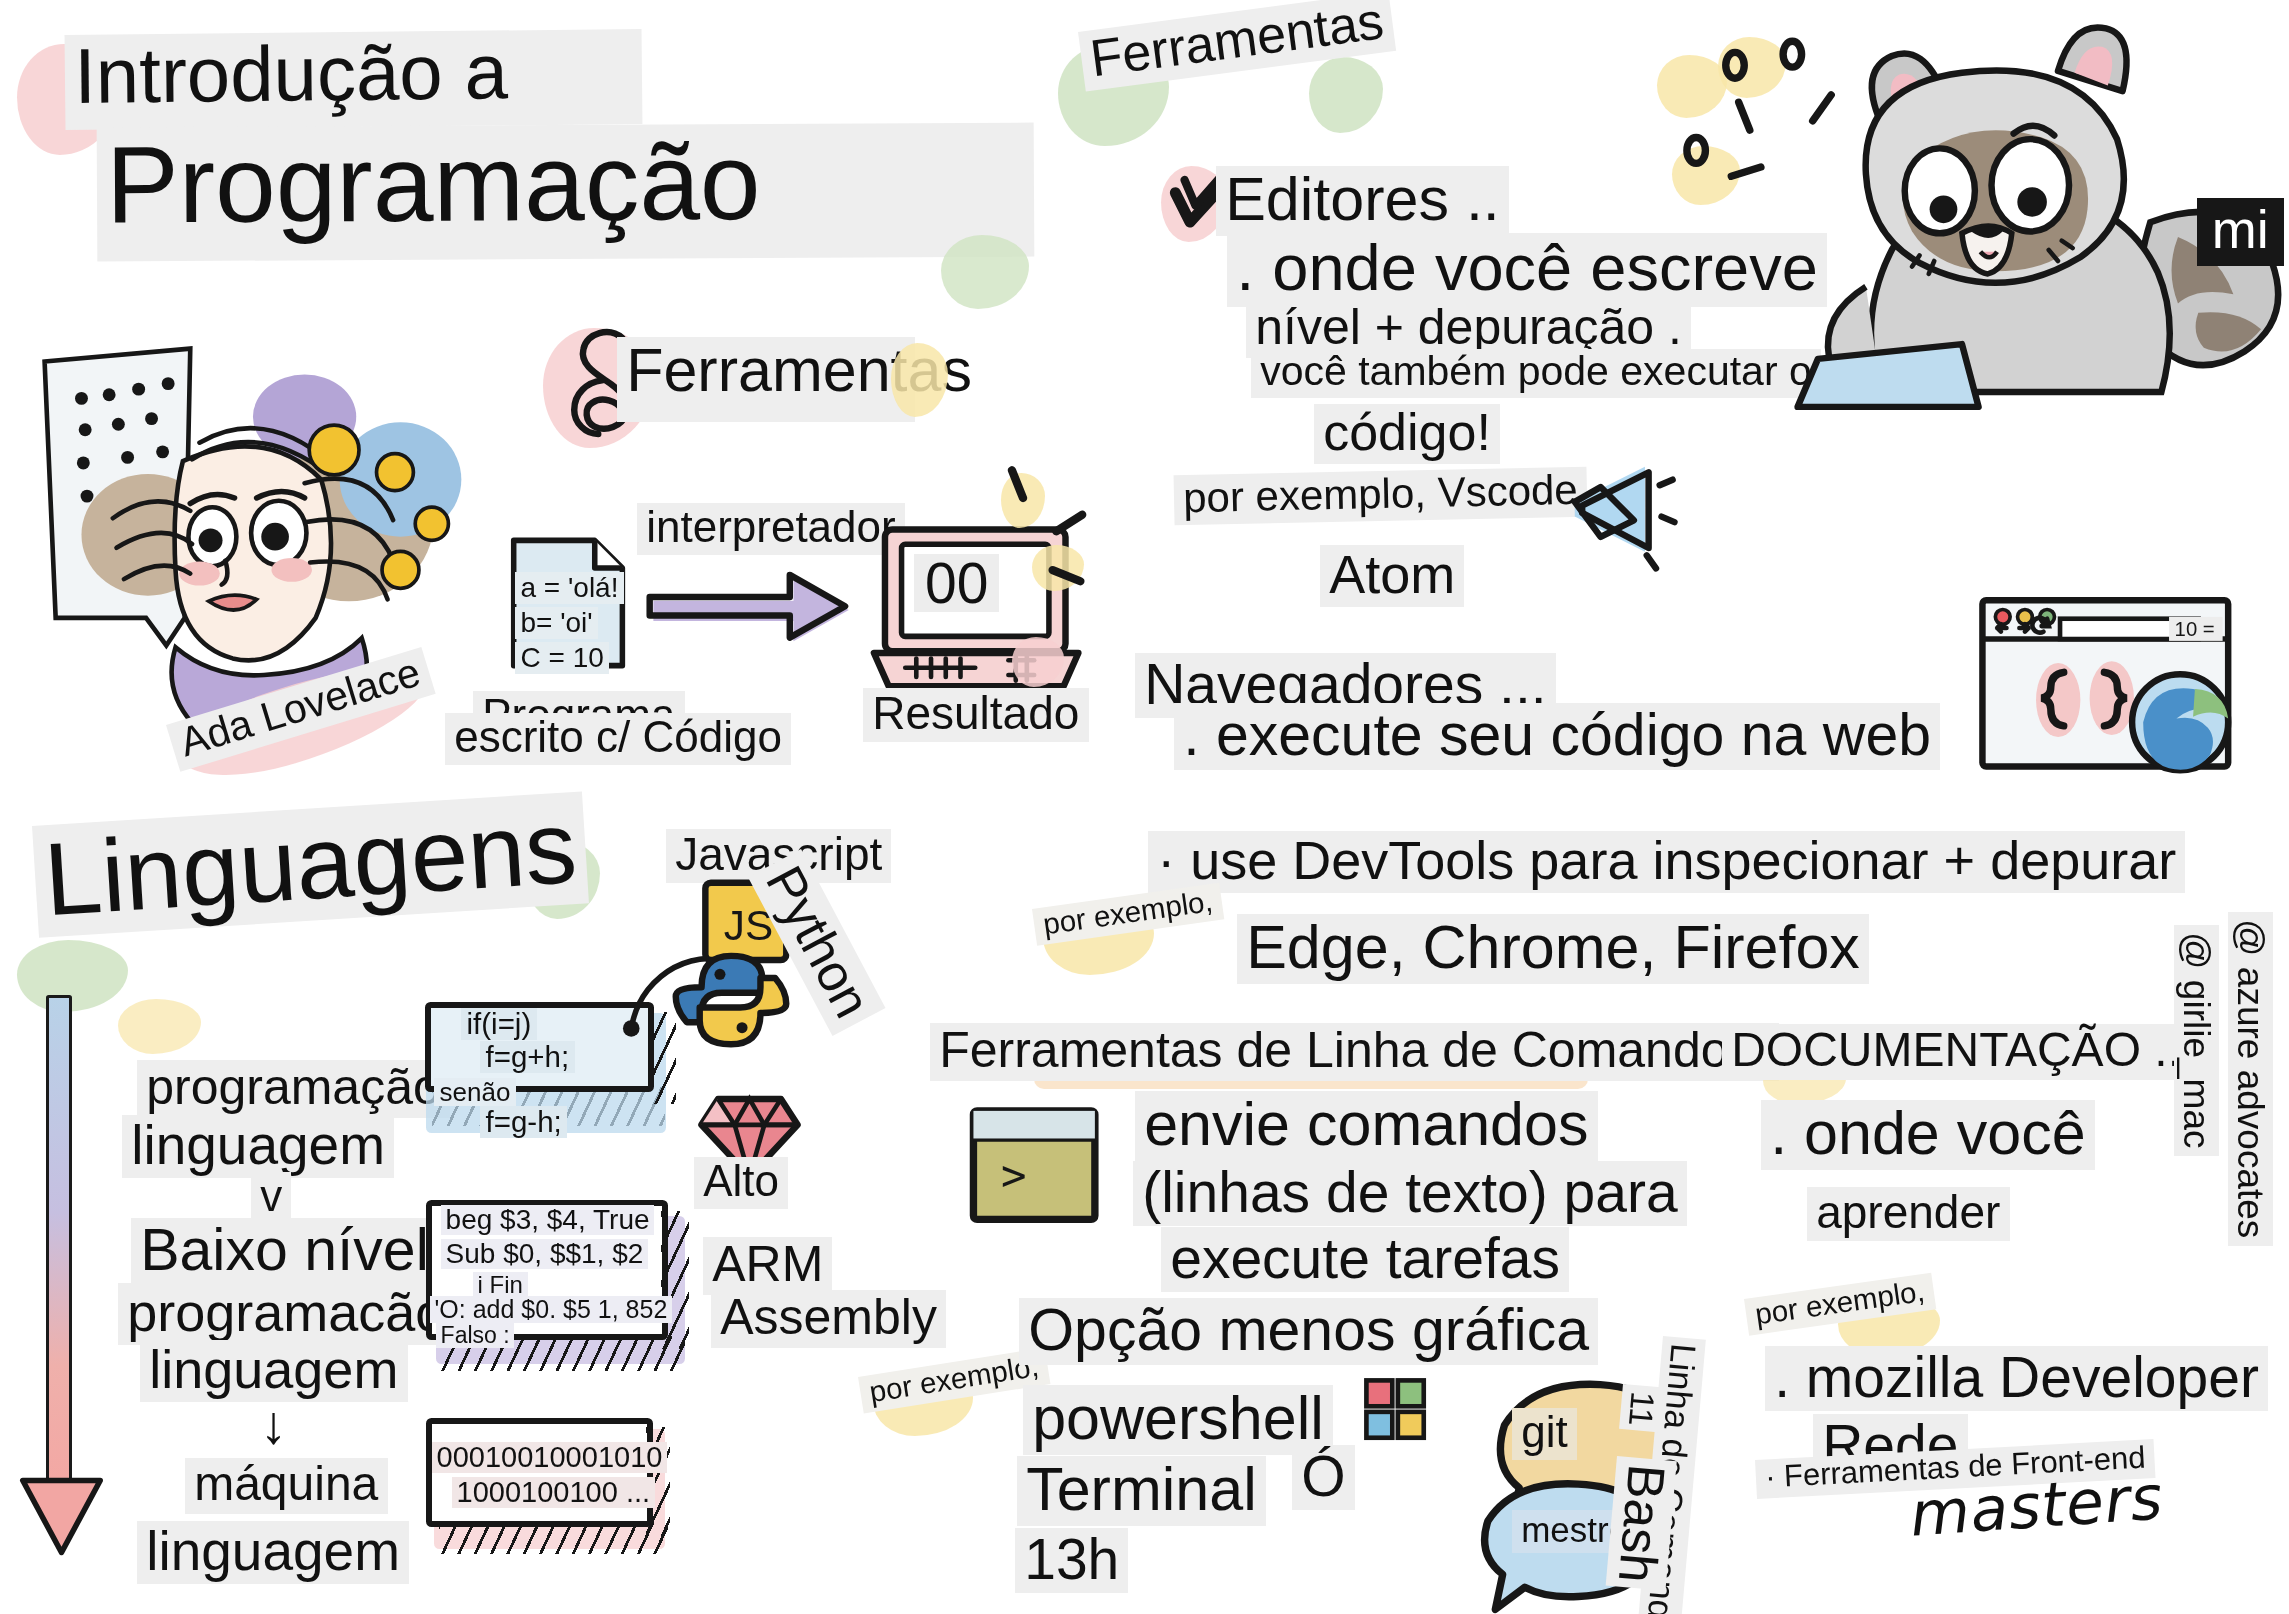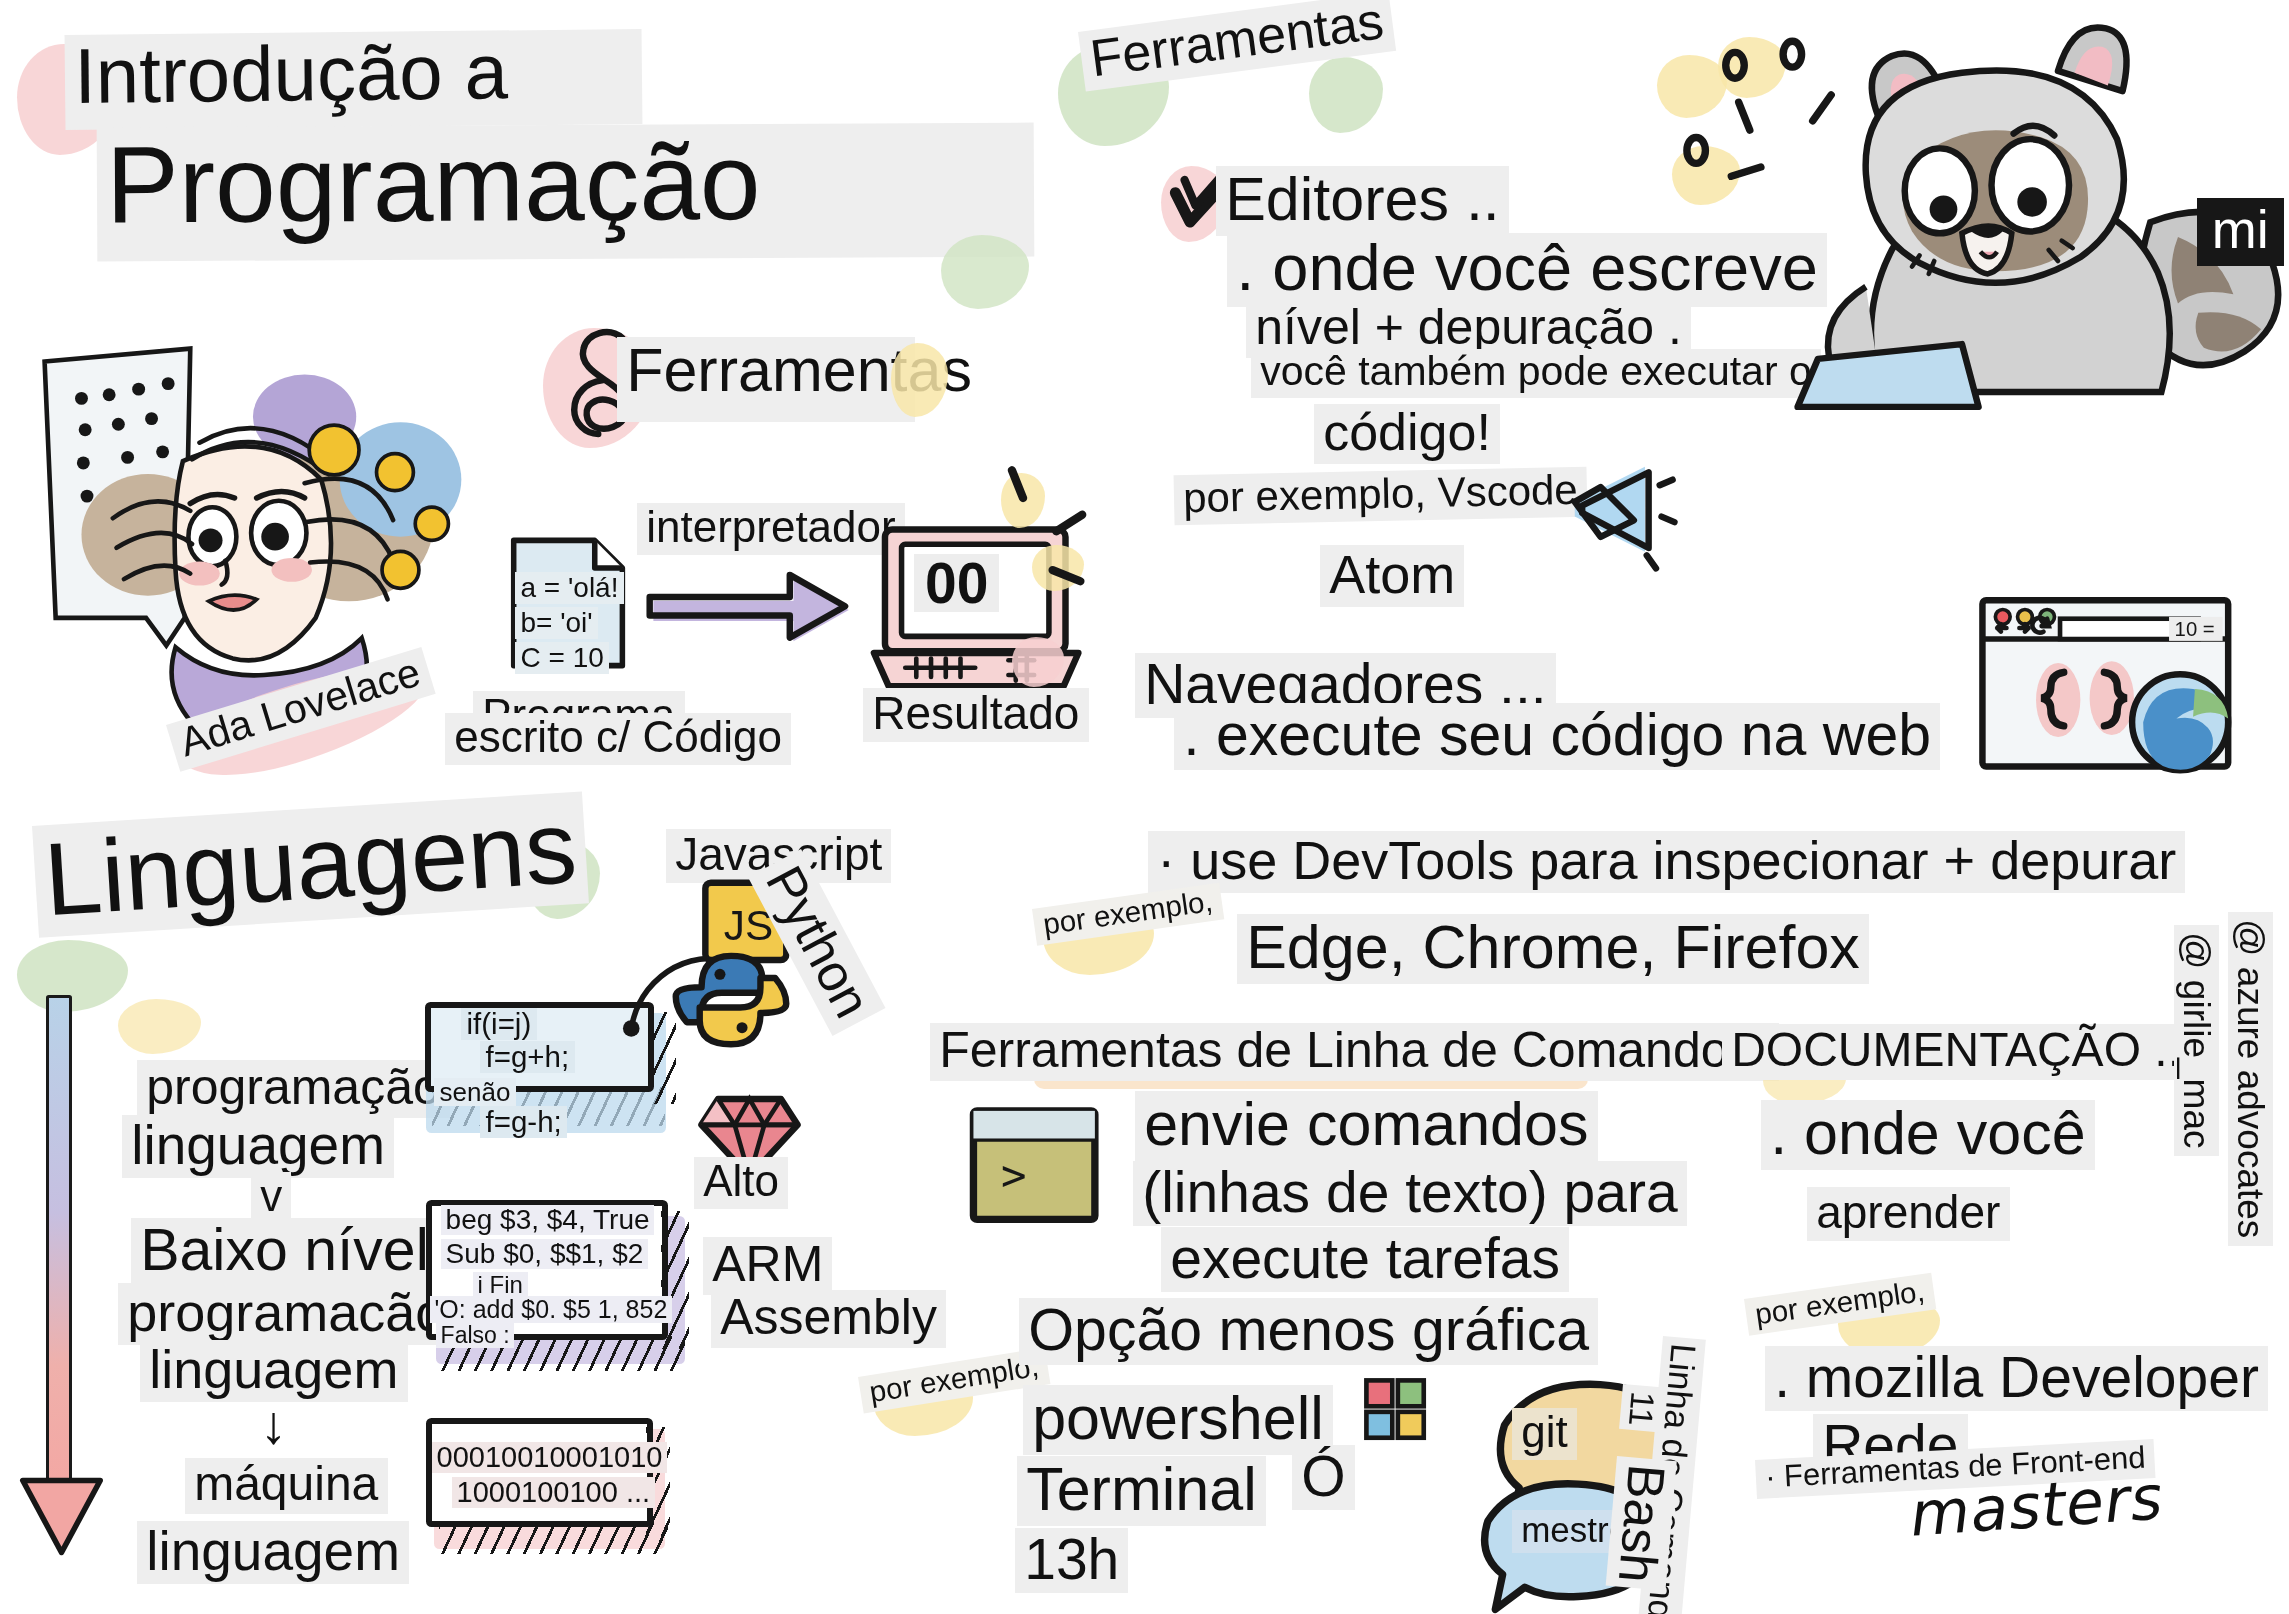--- a/index.html
+++ b/index.html
@@ -196,21 +196,21 @@
           <path d="M64 146 V166"></path>
           <path d="M80 146 V166"></path>
           <path d="M96 146 V166"></path>
         <path d="M148 148 H176"></path>
           <path d="M148 164 H176"></path>
           <path d="M156 142 V170"></path>
           <path d="M168 142 V170"></path>
       </g>
     </svg>
   </div>
-  <div class="tx" style="left:914px;top:554px;font-size:57px;background:#ededed;padding:0 11px;font-weight:bold;">00</div>
+  <div class="tx" style="left:914px;top:554px;font-size:57px;background:#ededed;padding:0 11px;">00</div>
   <div class="tx t-med" style="left:863px;top:688px;font-size:46px;">Resultado</div>
   <div class="blob yellow" style="left:1001px;top:473px;width:44px;height:55px;"></div>
   <div class="blob yellow" style="left:1032px;top:545px;width:52px;height:46px;"></div>
   <div class="ill" style="left:997px;top:461px;">
     <svg width="102" height="148" viewBox="0 0 110 160">
       <g stroke="#171717" stroke-width="9" stroke-linecap="round">
         <path d="M28 40 L16 10"></path>
           <path d="M64 76 L92 58"></path>
           <path d="M60 118 L90 130"></path>
       </g>

